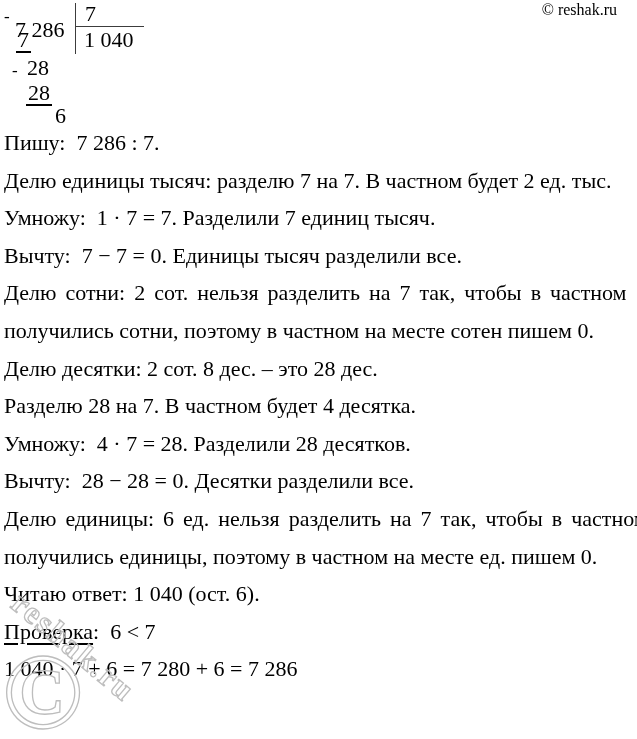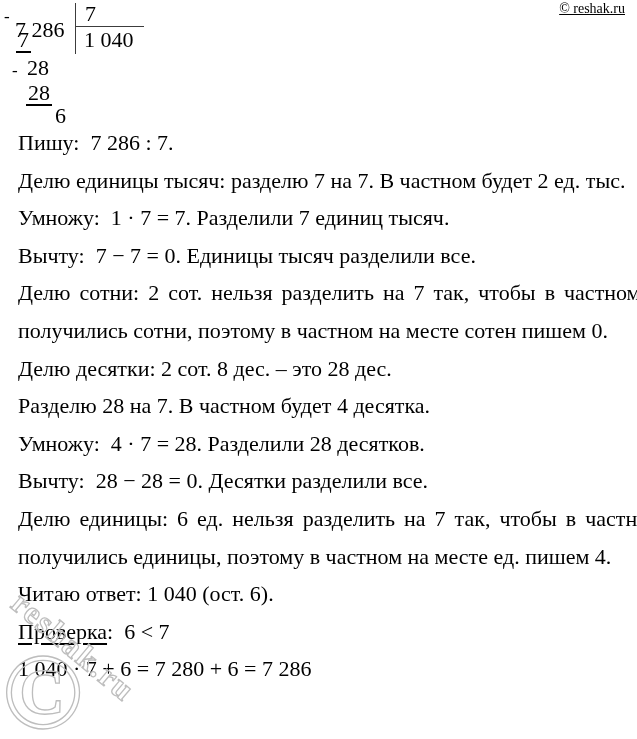--- a/index.html
+++ b/index.html
@@ -11,24 +11,23 @@
     overflow: hidden;
     font-family: "Liberation Serif", "DejaVu Serif", serif;
     font-size: 22px;
     color: #000000;
   }
 
   
   .header-copy {
     position: absolute;
     top: 1px;
-    right: 12px;
-    font-size: 14px;
+    right: 20px;
+    font-size: 16px;
     z-index: 1;
-    text-decoration: underline;
   }
 
   
   .division { position: absolute; left: 0; top: 0; width: 200px; height: 128px; z-index: 1; }
   .division span { position: absolute; line-height: 22px; white-space: pre; }
   .d-minus1 { left: 4px;  top: 6px;  font-size: 17px; }
   .d-dividend { left: 15px; top: 19px; }
   .d-divisor  { left: 85px; top: 3px; }
   .d-vline {
     position: absolute; left: 75px; top: 3px;
@@ -50,21 +49,20 @@
     position: absolute;
     left: 4px;
     top: 124px;
     width: 630px;
     z-index: 1;
   }
   .line {
     height: 37.6px;
     line-height: 37.6px;
     white-space: pre;
-    margin-left: 14px;
   }
   .line.stretch { word-spacing: 3.5px; }
   .uline { text-decoration: underline; text-underline-offset: 4px; text-align: center; }
 
   
   .wm {
     position: absolute;
     z-index: 2;
     color: transparent;
     -webkit-text-stroke: 1.3px #bdbdbd;
@@ -112,21 +110,21 @@
     <div class="line">Делю единицы тысяч: разделю 7 на 7. В частном будет 2 ед. тыс.</div>
     <div class="line">Умножу:  1 · 7 = 7. Разделили 7 единиц тысяч.</div>
     <div class="line">Вычту:  7 − 7 = 0. Единицы тысяч разделили все.</div>
     <div class="line stretch">Делю сотни: 2 сот. нельзя разделить на 7 так, чтобы в частном</div>
     <div class="line">получились сотни, поэтому в частном на месте сотен пишем 0.</div>
     <div class="line">Делю десятки: 2 сот. 8 дес. – это 28 дес.</div>
     <div class="line">Разделю 28 на 7. В частном будет 4 десятка.</div>
     <div class="line">Умножу:  4 · 7 = 28. Разделили 28 десятков.</div>
     <div class="line">Вычту:  28 − 28 = 0. Десятки разделили все.</div>
     <div class="line stretch">Делю единицы: 6 ед. нельзя разделить на 7 так, чтобы в частном</div>
-    <div class="line">получились единицы, поэтому в частном на месте ед. пишем 4.</div>
+    <div class="line">получились единицы, поэтому в частном на месте ед. пишем 0.</div>
     <div class="line">Читаю ответ: 1 040 (ост. 6).</div>
     <div class="line"><span class="uline">Проверка</span><span>:  6 &lt; 7</span></div>
     <div class="line">1 040 · 7 + 6 = 7 280 + 6 = 7 286</div>
   </div>
 
   <div class="wm wm-text">reshak.ru</div>
   <div class="wm wm-copy">©</div>
 
 </div>
 

